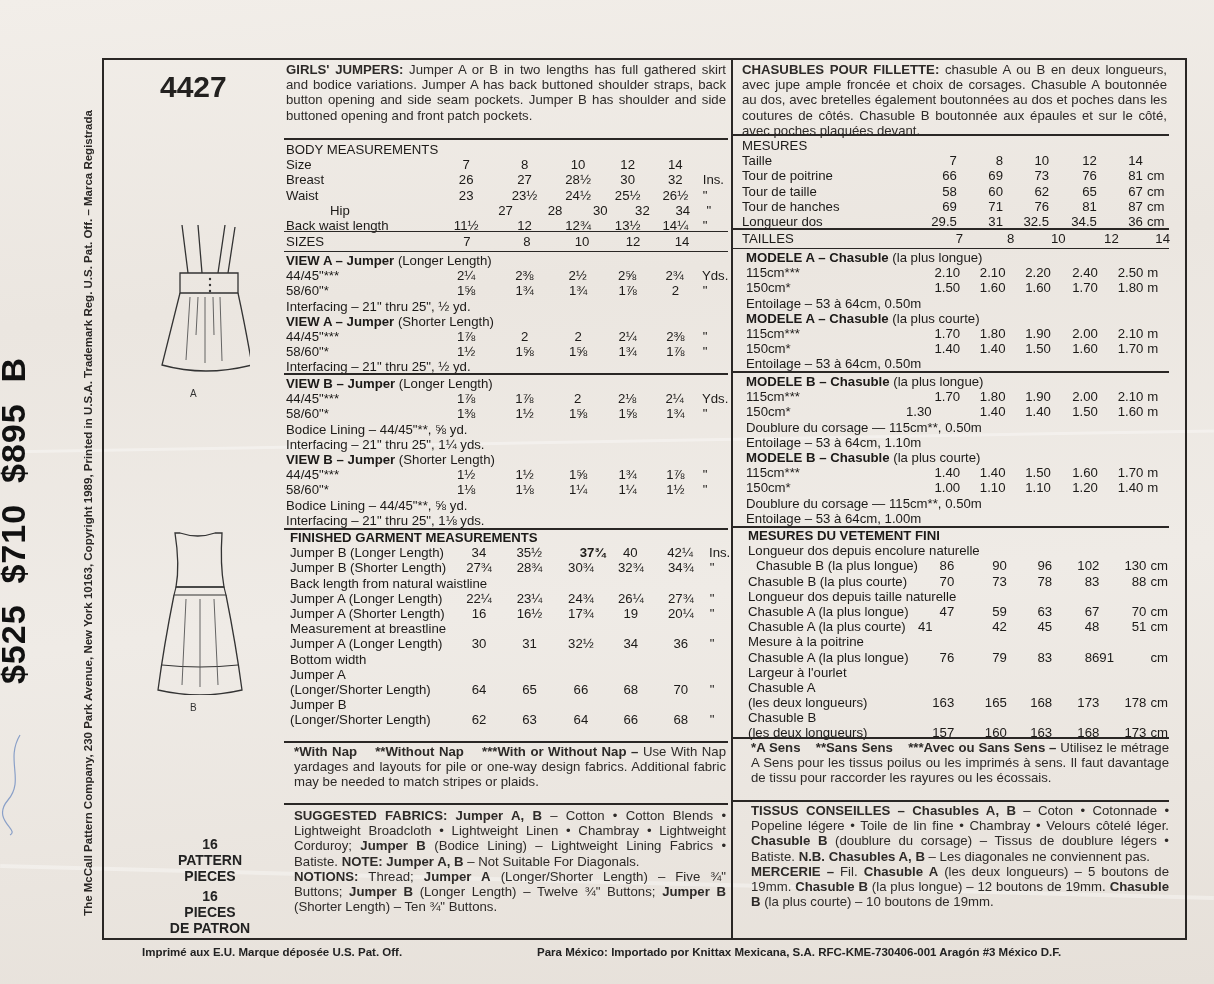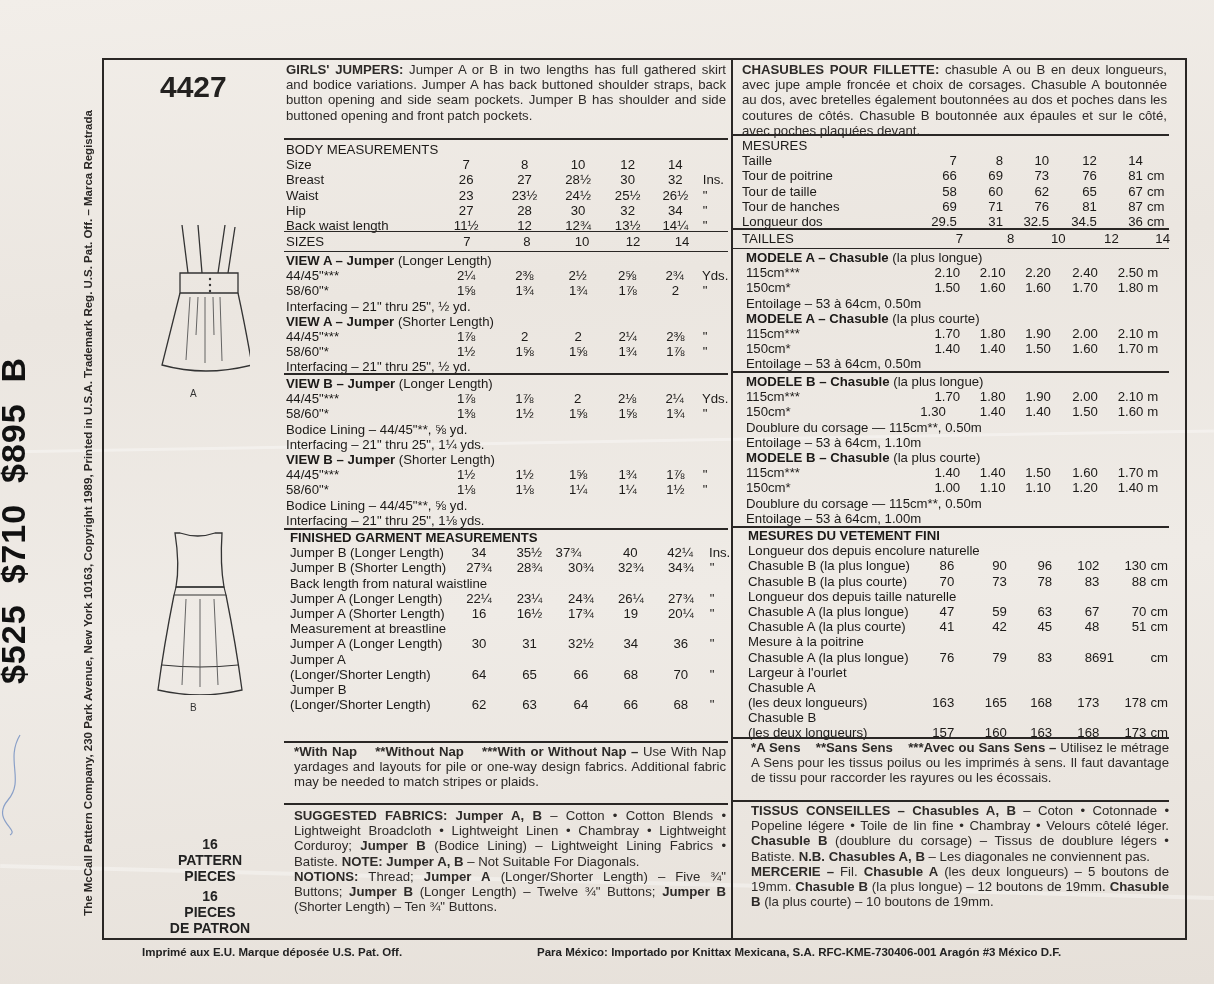--- a/index.html
+++ b/index.html
@@ -147,21 +147,21 @@
     <div class="tbl-row">
       <span class="lbl" style="width: 150px;">Waist</span>
       <span class="v" style="width: 62px; text-align: center;">23</span>
       <span class="v" style="width: 58px; text-align: center;">23½</span>
       <span class="v" style="width: 52px; text-align: center;">24½</span>
       <span class="v" style="width: 50px; text-align: center;">25½</span>
       <span class="v" style="width: 48px; text-align: center;">26½</span>
       <span style="width: 30px; padding-left: 4px;">"</span>
     </div>
     <div class="tbl-row">
-      <span class="lbl" style="width: 150px;">Hip</span>
+      <span class="lbl" style="width: 150px; margin-left: 44px;">Hip</span>
       <span class="v" style="width: 62px; text-align: center;">27</span>
       <span class="v" style="width: 58px; text-align: center;">28</span>
       <span class="v" style="width: 52px; text-align: center;">30</span>
       <span class="v" style="width: 50px; text-align: center;">32</span>
       <span class="v" style="width: 48px; text-align: center;">34</span>
       <span style="width: 30px; padding-left: 4px;">"</span>
     </div>
     <div class="tbl-row">
       <span class="lbl" style="width: 150px;">Back waist length</span>
       <span class="v" style="width: 62px; text-align: center;">11½</span>
@@ -285,21 +285,21 @@
     <div class="tbl-row">Interfacing – 21" thru 25", 1⅛ yds.</div>
   </div>
 <div class="hline" style="left:284px;top:528px;width:444px;"></div>
 
 <div class="col" id="en-fin" style="left:290px;top:530px;width:440px;">
     <div class="tbl-row" style="font-weight: bold;">FINISHED GARMENT MEASUREMENTS</div>
     <div class="tbl-row">
       <span class="lbl" style="width: 165px;">Jumper B (Longer Length)</span>
       <span class="v" style="width: 50px; text-align: center;">34</span>
       <span class="v" style="width: 55px; text-align: center;">35½</span>
-      <span class="v" style="width: 52px; text-align: left;">37¾</span>
+      <span class="v" style="width: 52px; text-align: right; font-weight: bold;">37¾</span>
       <span class="v" style="width: 52px; text-align: center;">40</span>
       <span class="v" style="width: 52px; text-align: center;">42¼</span>
       <span style="width: 25px; padding-left: 4px;">Ins.</span>
     </div>
     <div class="tbl-row">
       <span class="lbl" style="width: 165px;">Jumper B (Shorter Length)</span>
       <span class="v" style="width: 50px; text-align: center;">27¾</span>
       <span class="v" style="width: 55px; text-align: center;">28¾</span>
       <span class="v" style="width: 52px; text-align: center;">30¾</span>
       <span class="v" style="width: 52px; text-align: center;">32¾</span>
@@ -328,20 +328,21 @@
     <div class="tbl-row">Measurement at breastline</div>
     <div class="tbl-row">
       <span class="lbl" style="width: 165px;">Jumper A (Longer Length)</span>
       <span class="v" style="width: 50px; text-align: center;">30</span>
       <span class="v" style="width: 55px; text-align: center;">31</span>
       <span class="v" style="width: 52px; text-align: center;">32½</span>
       <span class="v" style="width: 52px; text-align: center;">34</span>
       <span class="v" style="width: 52px; text-align: center;">36</span>
       <span style="width: 25px; padding-left: 4px;">"</span>
     </div>
+    <div class="tbl-row">Bottom width</div>
     <div class="tbl-row">Jumper A</div>
     <div class="tbl-row">
       <span class="lbl" style="width: 165px;">(Longer/Shorter Length)</span>
       <span class="v" style="width: 50px; text-align: center;">64</span>
       <span class="v" style="width: 55px; text-align: center;">65</span>
       <span class="v" style="width: 52px; text-align: center;">66</span>
       <span class="v" style="width: 52px; text-align: center;">68</span>
       <span class="v" style="width: 52px; text-align: center;">70</span>
       <span style="width: 25px; padding-left: 4px;">"</span>
     </div>
@@ -498,21 +499,21 @@
       <span class="lbl" style="width: 160px;">115cm***</span>
       <span class="v" style="width: 62px; text-align: right;">1.70</span>
       <span class="v" style="width: 52px; text-align: right;">1.80</span>
       <span class="v" style="width: 52px; text-align: right;">1.90</span>
       <span class="v" style="width: 54px; text-align: right;">2.00</span>
       <span class="v" style="width: 52px; text-align: right;">2.10</span>
       <span style="width: 30px; padding-left: 4px;">m</span>
     </div>
     <div class="tbl-row">
       <span class="lbl" style="width: 160px;">150cm*</span>
-      <span class="v" style="width: 62px; text-align: center;">1.30</span>
+      <span class="v" style="width: 62px; text-align: left;">1.30</span>
       <span class="v" style="width: 52px; text-align: right;">1.40</span>
       <span class="v" style="width: 52px; text-align: right;">1.40</span>
       <span class="v" style="width: 54px; text-align: right;">1.50</span>
       <span class="v" style="width: 52px; text-align: right;">1.60</span>
       <span style="width: 30px; padding-left: 4px;">m</span>
     </div>
     <div class="tbl-row">Doublure du corsage — 115cm**, 0.50m</div>
     <div class="tbl-row">Entoilage – 53 à 64cm, 1.10m</div>
     <div class="tbl-row">
       <b>MODELE B – Chasuble</b>
@@ -538,21 +539,21 @@
     </div>
     <div class="tbl-row">Doublure du corsage — 115cm**, 0.50m</div>
     <div class="tbl-row">Entoilage – 53 à 64cm, 1.00m</div>
   </div>
 <div class="hline" style="left:733px;top:526px;width:436px;"></div>
 
 <div class="col" id="fr-fin" style="left:748px;top:528px;width:426px;">
     <div class="tbl-row" style="font-weight: bold;">MESURES DU VETEMENT FINI</div>
     <div class="tbl-row">Longueur dos depuis encolure naturelle</div>
     <div class="tbl-row">
-      <span class="lbl" style="width: 170px;">Chasuble B (la plus longue)</span>
+      <span class="lbl" style="width: 170px; text-align: right;">Chasuble B (la plus longue)</span>
       <span class="v" style="width: 40px; text-align: right;">86</span>
       <span class="v" style="width: 58px; text-align: right;">90</span>
       <span class="v" style="width: 50px; text-align: right;">96</span>
       <span class="v" style="width: 52px; text-align: right;">102</span>
       <span class="v" style="width: 52px; text-align: right;">130</span>
       <span style="width: 30px; padding-left: 4px;">cm</span>
     </div>
     <div class="tbl-row">
       <span class="lbl" style="width: 170px;">Chasuble B (la plus courte)</span>
       <span class="v" style="width: 40px; text-align: right;">70</span>
@@ -567,21 +568,21 @@
       <span class="lbl" style="width: 170px;">Chasuble A (la plus longue)</span>
       <span class="v" style="width: 40px; text-align: right;">47</span>
       <span class="v" style="width: 58px; text-align: right;">59</span>
       <span class="v" style="width: 50px; text-align: right;">63</span>
       <span class="v" style="width: 52px; text-align: right;">67</span>
       <span class="v" style="width: 52px; text-align: right;">70</span>
       <span style="width: 30px; padding-left: 4px;">cm</span>
     </div>
     <div class="tbl-row">
       <span class="lbl" style="width: 170px;">Chasuble A (la plus courte)</span>
-      <span class="v" style="width: 40px; text-align: right;">41</span>
+      <span class="v" style="width: 40px; text-align: left;">41</span>
       <span class="v" style="width: 58px; text-align: right;">42</span>
       <span class="v" style="width: 50px; text-align: right;">45</span>
       <span class="v" style="width: 52px; text-align: right;">48</span>
       <span class="v" style="width: 52px; text-align: right;">51</span>
       <span style="width: 30px; padding-left: 4px;">cm</span>
     </div>
     <div class="tbl-row">Mesure à la poitrine</div>
     <div class="tbl-row">
       <span class="lbl" style="width: 170px;">Chasuble A (la plus longue)</span>
       <span class="v" style="width: 40px; text-align: right;">76</span>

